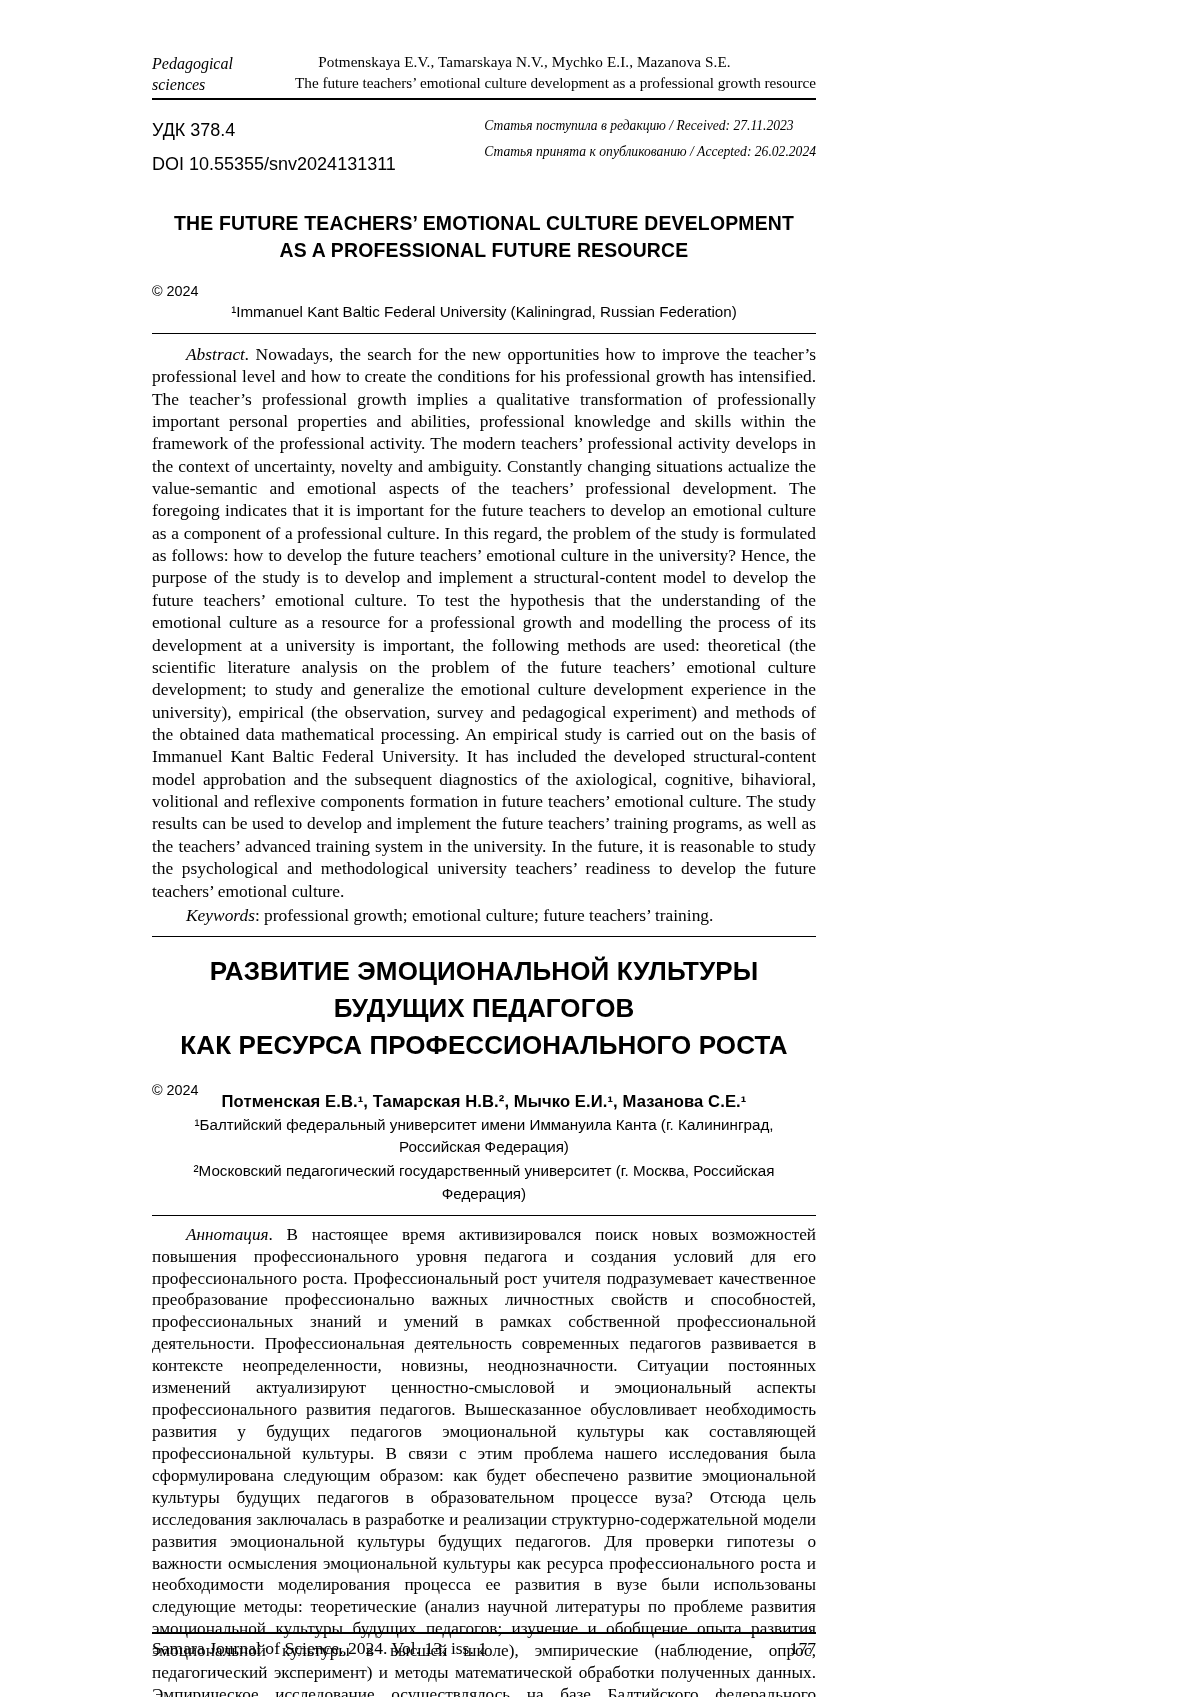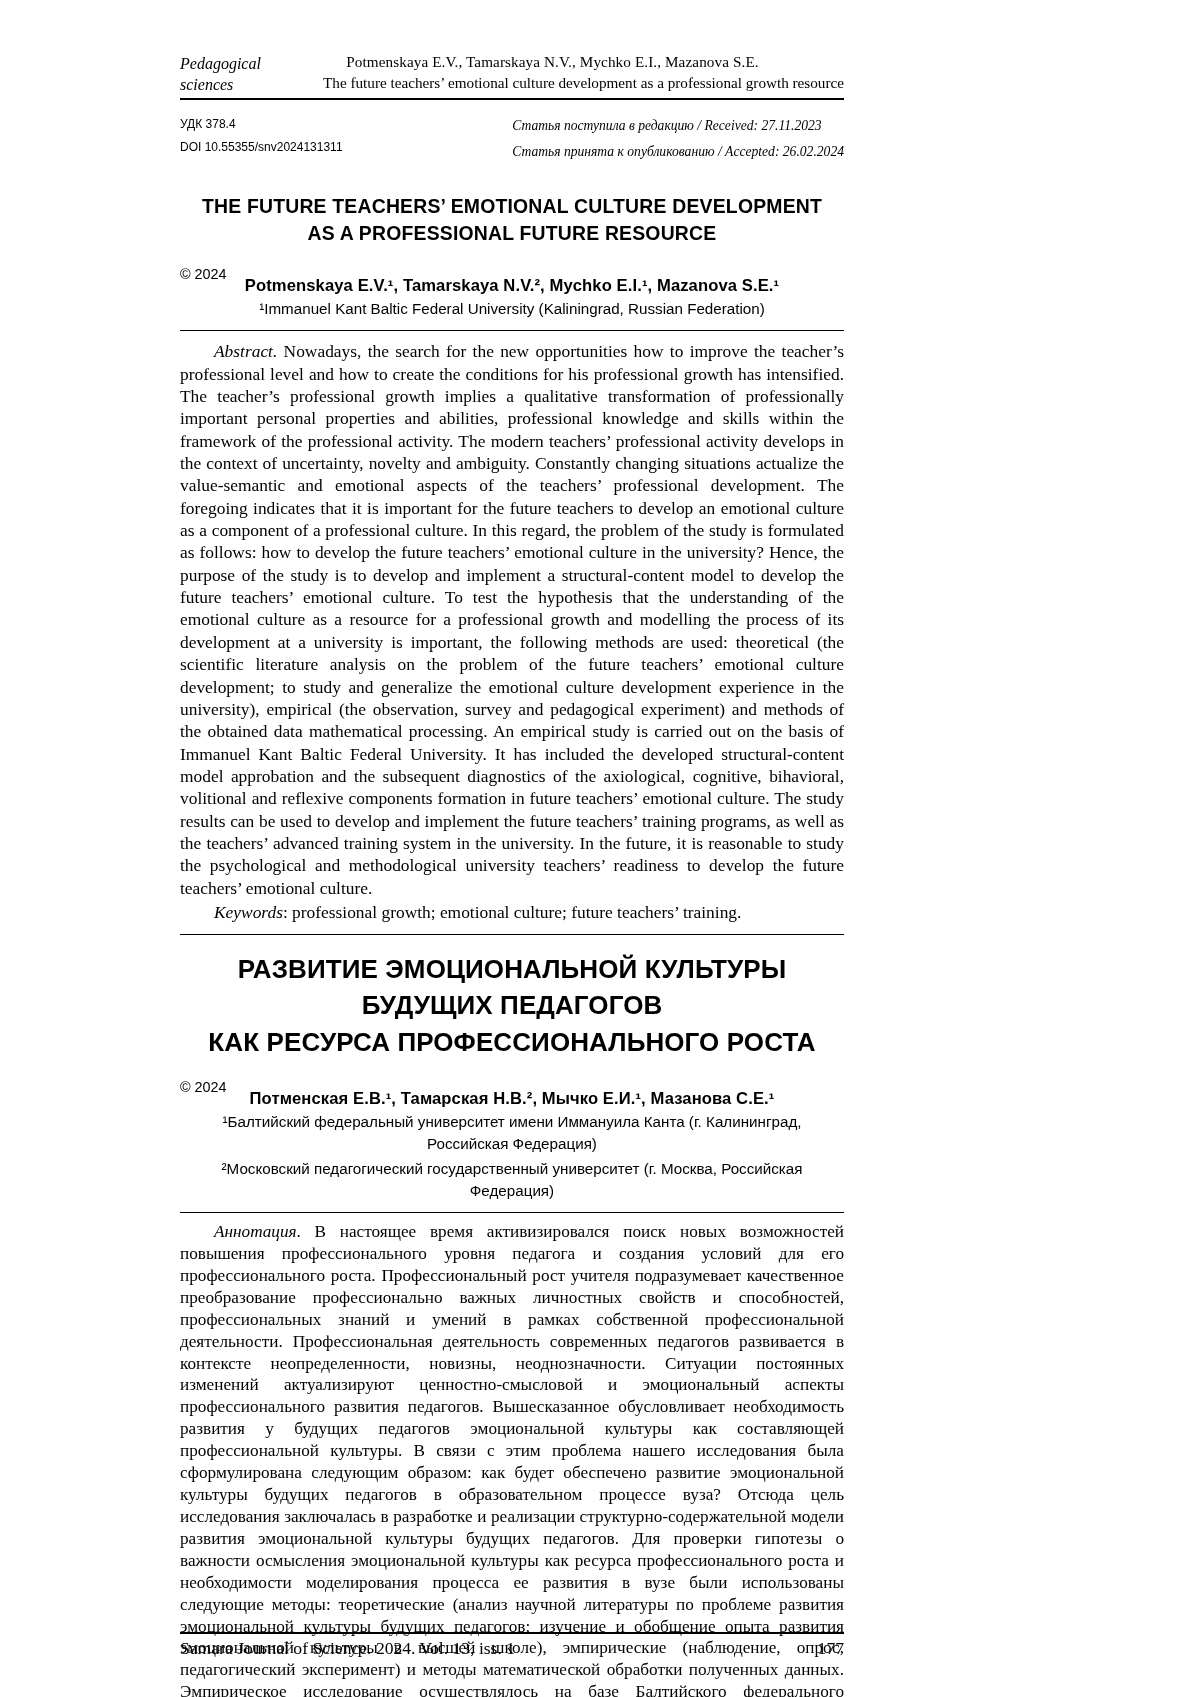--- a/index.html
+++ b/index.html
@@ -13,21 +13,20 @@
     font-family: "Liberation Serif", serif;
     color: #000;
     position: relative;
   }
   .page {
     position: relative;
     width: 968px;
     height: 1697px;
     box-sizing: border-box;
     padding: 52px 152px 16px 152px;
-    margin-left: 28px;
   }
 
   
   .runhead {
     display: flex;
     justify-content: space-between;
     align-items: flex-start;
     font-size: 15.5px;
     line-height: 1.35;
   }
@@ -54,21 +53,21 @@
 
   
   .meta-row {
     display: flex;
     justify-content: space-between;
     margin-top: 13px;
     font-size: 14.5px;
   }
   .meta-left {
     font-family: "Liberation Sans", sans-serif;
-    font-size: 12px;
+    font-size: 18px;
     line-height: 1.9;
   }
   .meta-right {
     font-family: Liberation Serif, serif;
     font-style: italic;
     font-size: 13.6px;
     line-height: 1.9;
     text-align: left;
   }
 
@@ -191,21 +190,20 @@
     </div>
   </div>
 
   <div class="title-block">
     <div>THE FUTURE TEACHERS’ EMOTIONAL CULTURE DEVELOPMENT</div>
     <div>AS A PROFESSIONAL FUTURE RESOURCE</div>
   </div>
 
   <div class="copyright">© 2024</div>
 
-  <div class="authors-line">Potmenskaya E.V.¹, Tamarskaya N.V.², Mychko E.I.¹, Mazanova S.E.¹</div>
   <div class="affil">¹Immanuel Kant Baltic Federal University (Kaliningrad, Russian Federation)</div>
 
   <div class="rule-thin"></div>
 
   <div class="abstract">
     <span class="indent"></span><span class="lead">Abstract.</span><span> Nowadays, the search for the new opportunities how to improve the teacher’s professional level and how to create the conditions for his professional growth has intensified. The teacher’s professional growth implies a qualitative transformation of professionally important personal properties and abilities, professional knowledge and skills within the framework of the professional activity. The modern teachers’ professional activity develops in the context of uncertainty, novelty and ambiguity. Constantly changing situations actualize the value-semantic and emotional aspects of the teachers’ professional development. The foregoing indicates that it is important for the future teachers to develop an emotional culture as a component of a professional culture. In this regard, the problem of the study is formulated as follows: how to develop the future teachers’ emotional culture in the university? Hence, the purpose of the study is to develop and implement a structural-content model to develop the future teachers’ emotional culture. To test the hypothesis that the understanding of the emotional culture as a resource for a professional growth and modelling the process of its development at a university is important, the following methods are used: theoretical (the scientific literature analysis on the problem of the future teachers’ emotional culture development; to study and generalize the emotional culture development experience in the university), empirical (the observation, survey and pedagogical experiment) and methods of the obtained data mathematical processing. An empirical study is carried out on the basis of Immanuel Kant Baltic Federal University. It has included the developed structural-content model approbation and the subsequent diagnostics of the axiological, cognitive, bihavioral, volitional and reflexive components formation in future teachers’ emotional culture. The study results can be used to develop and implement the future teachers’ training programs, as well as the teachers’ advanced training system in the university. In the future, it is reasonable to study the psychological and methodological university teachers’ readiness to develop the future teachers’ emotional culture.</span>
   </div>
 
   <div class="keywords">
     <span class="indent"></span><span class="lead">Keywords</span><span>: professional growth; emotional culture; future teachers’ training.</span>

